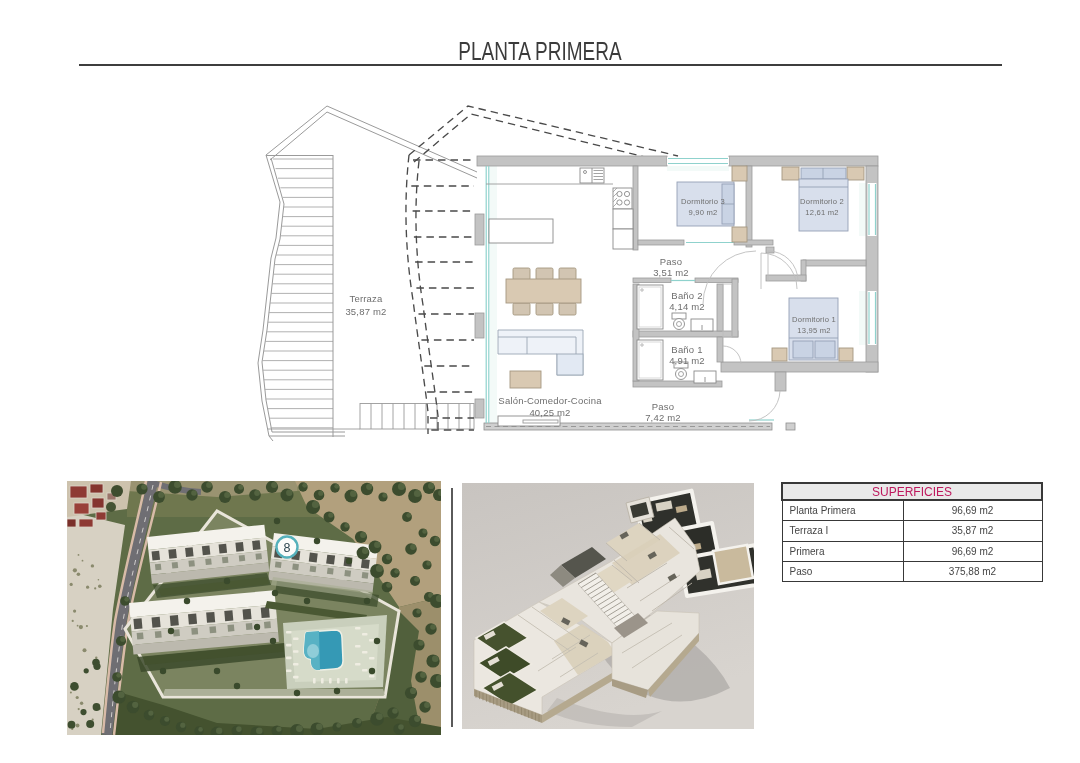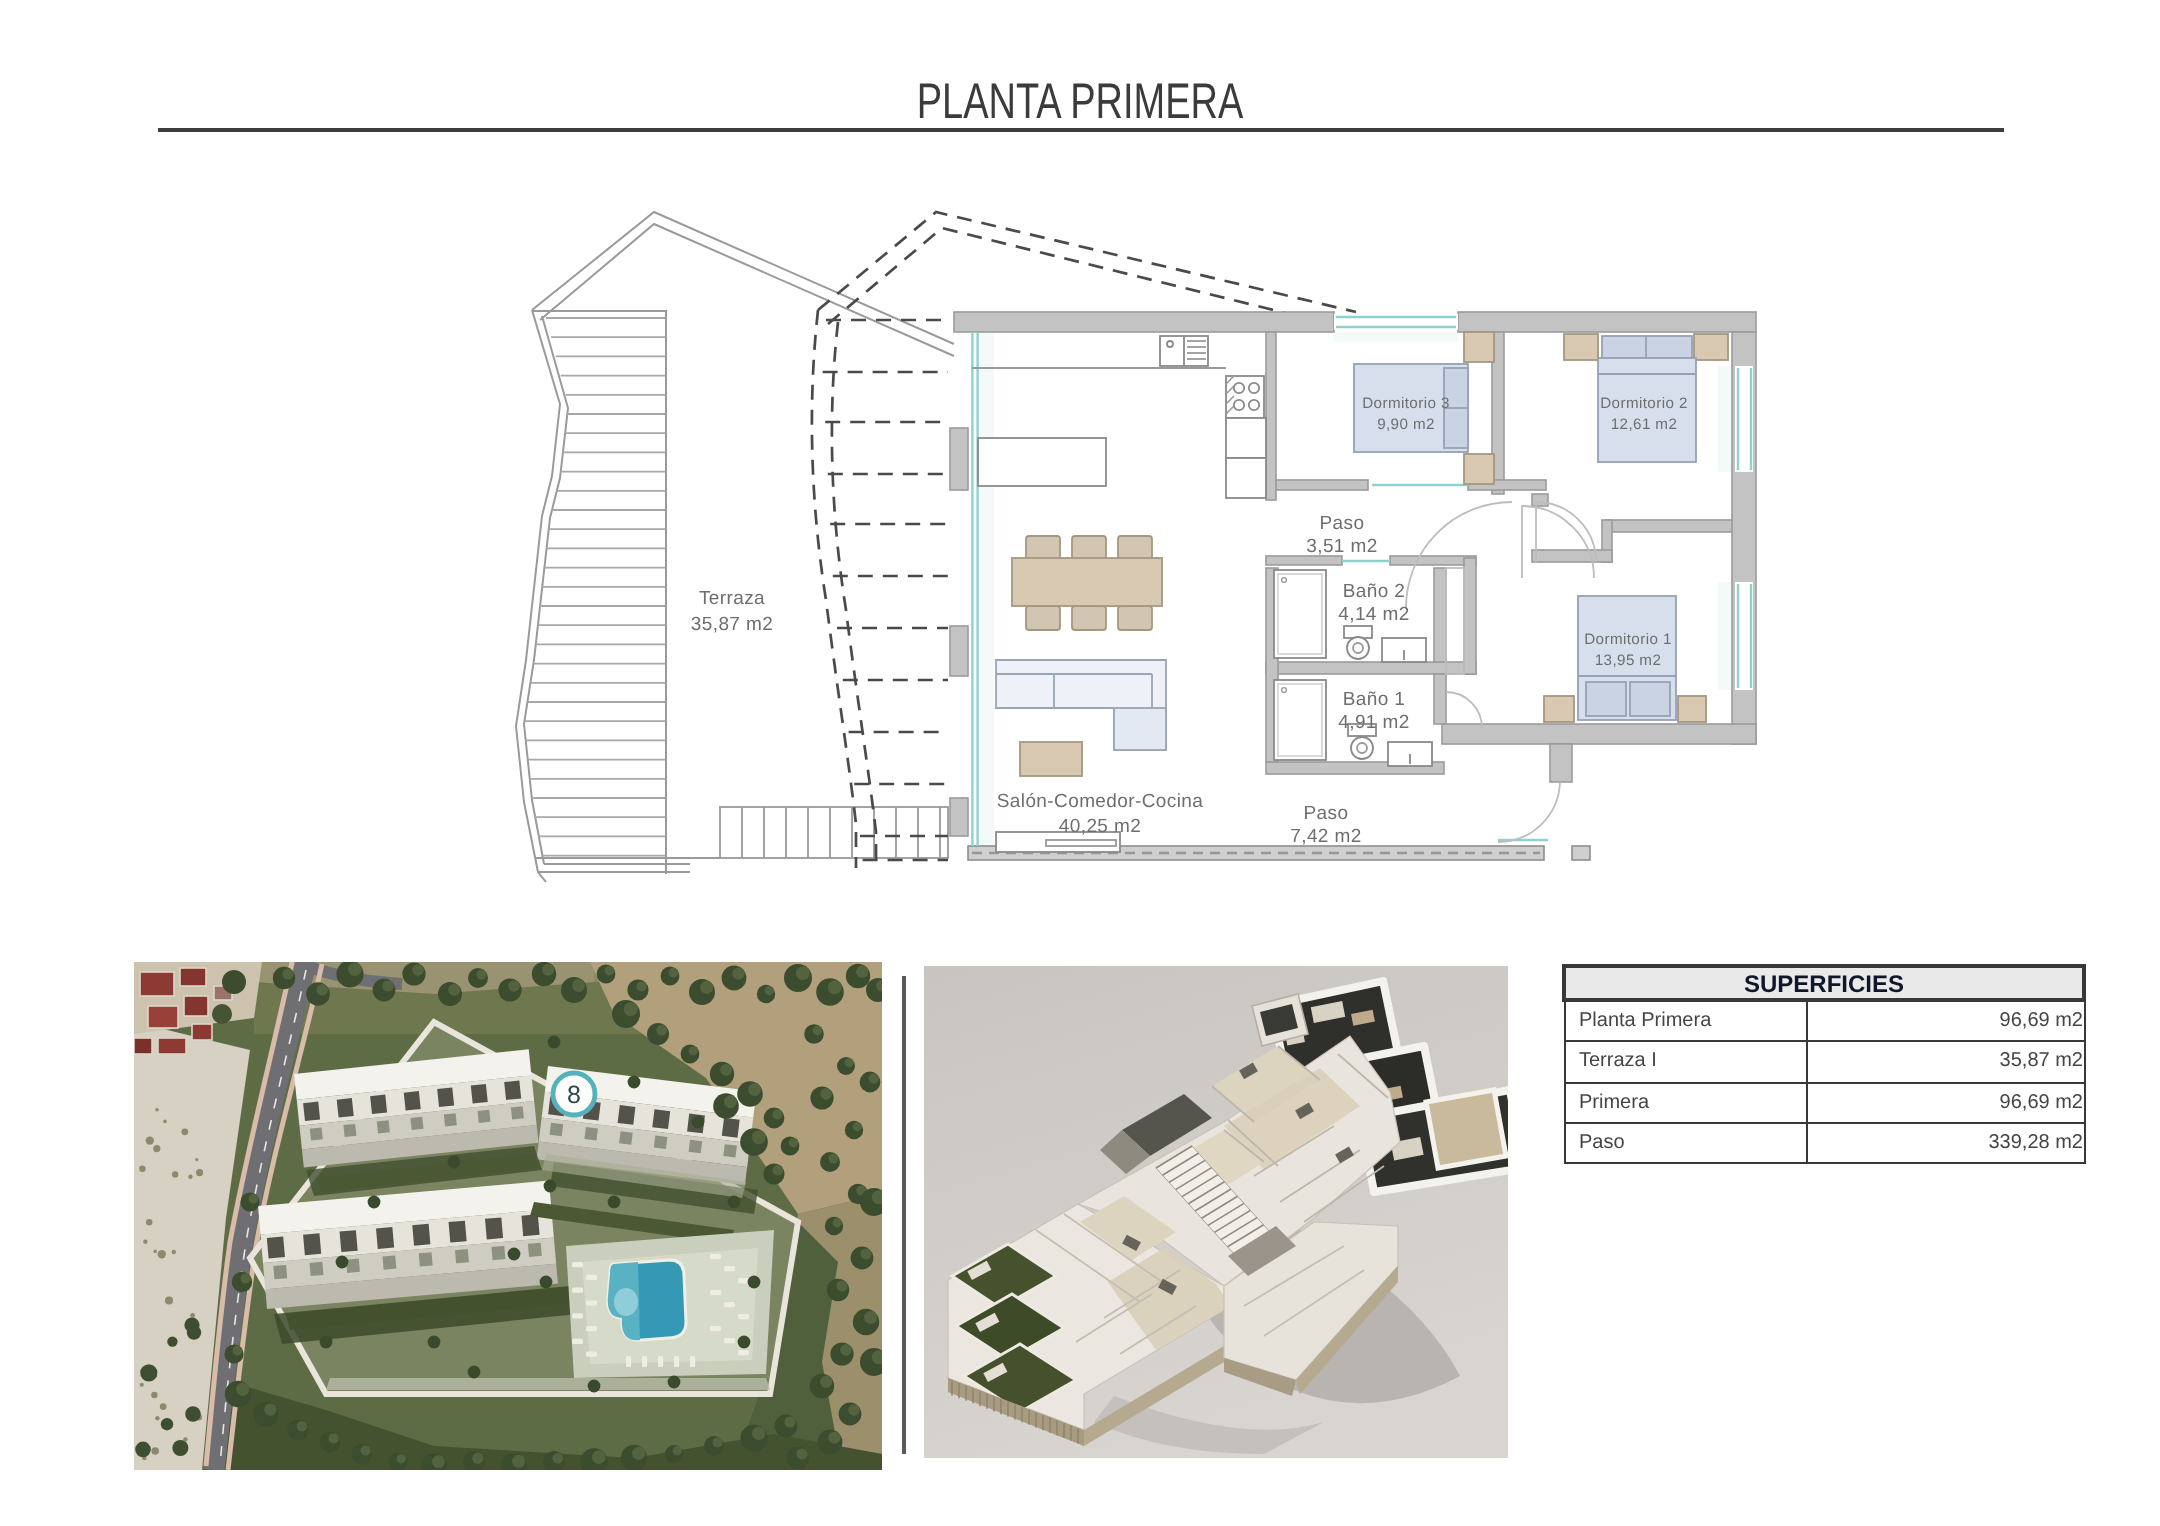--- a/index.html
+++ b/index.html
@@ -6,24 +6,24 @@
   body{width:1080px;height:763px;background:#ffffff;position:relative;overflow:hidden;
        font-family:"Liberation Sans",sans-serif;}
   .title{position:absolute;left:0;top:39px;width:1080px;text-align:center;
          font-size:25px;line-height:25px;letter-spacing:0px;color:#3b3b3b;font-weight:400;
          transform:scaleX(0.76);transform-origin:center;}
   .rule{position:absolute;left:79px;top:64px;width:923px;height:2px;background:#3e3e3e;}
   .sep{position:absolute;left:451px;top:488px;width:1.5px;height:239px;background:#5a5a5a;}
   table.sup{position:absolute;left:781px;top:482px;width:262px;height:100px;
             border-collapse:collapse;table-layout:fixed;}
   table.sup th{background:#e9e9e9;border:2px solid #383838;
-               font-weight:700;color:#0f172a;letter-spacing:0px;height:14px;padding:0;font-size:12px;}
+               font-weight:400;color:#be185d;letter-spacing:0px;height:14px;padding:0;font-size:12px;}
   table.sup td{border:1.5px solid #383838;font-size:10px;color:#454545;
                height:18px;padding:0 0 0 7px;}
-  table.sup td.v{text-align:right;padding:0;}
+  table.sup td.v{text-align:center;padding:0;}
 </style>
 </head>
 <body>
 <div class="title">PLANTA PRIMERA</div>
 <div class="rule"></div>
 
 <svg style="position:absolute;left:250px;top:90px" width="640" height="355" viewBox="250 90 640 355">
 <g fill="none" stroke="#9a9a9a" stroke-width="1">
 <polyline points="266,155 280,202 276,238 271,258 263,330 258,363 262,401 269,436 273,441"></polyline>
 <polyline points="271,158 284,204 280,239 275,259 267,330 262,362 266,400 272,432"></polyline>
@@ -703,16 +703,16 @@
  <tr>
         <td>Terraza I</td>
         <td class="v">35,87 m2</td>
       </tr>
  <tr>
         <td>Primera</td>
         <td class="v">96,69 m2</td>
       </tr>
  <tr>
         <td>Paso</td>
-        <td class="v">339,28 m2</td>
+        <td class="v">375,88 m2</td>
       </tr>
 </tbody>
   </table>
 
 </body></html>

